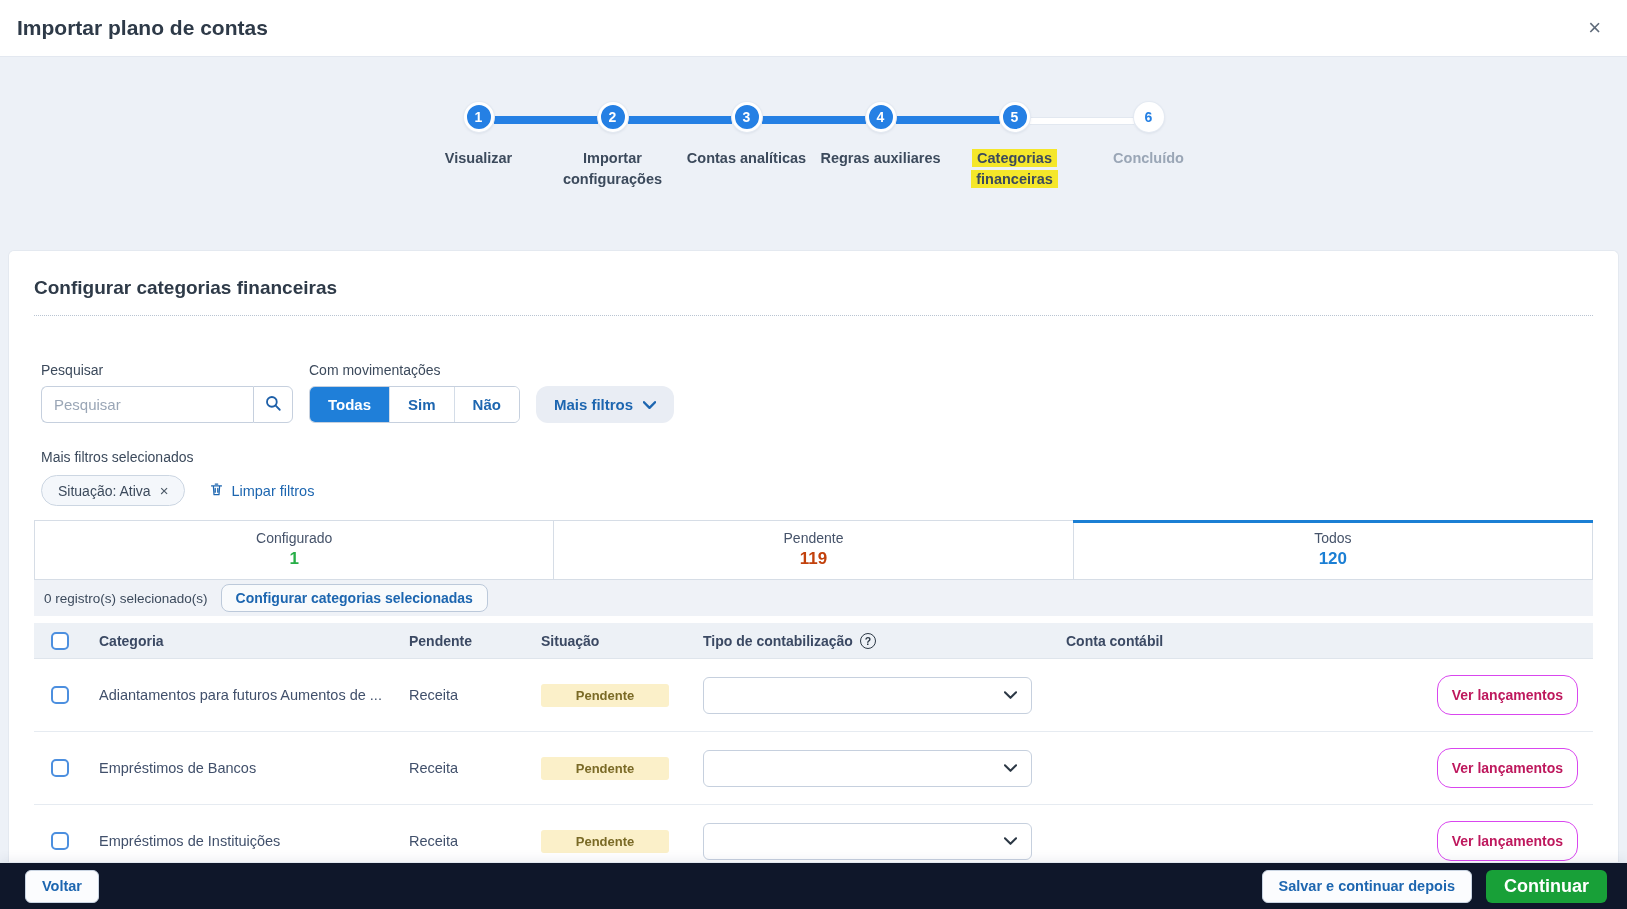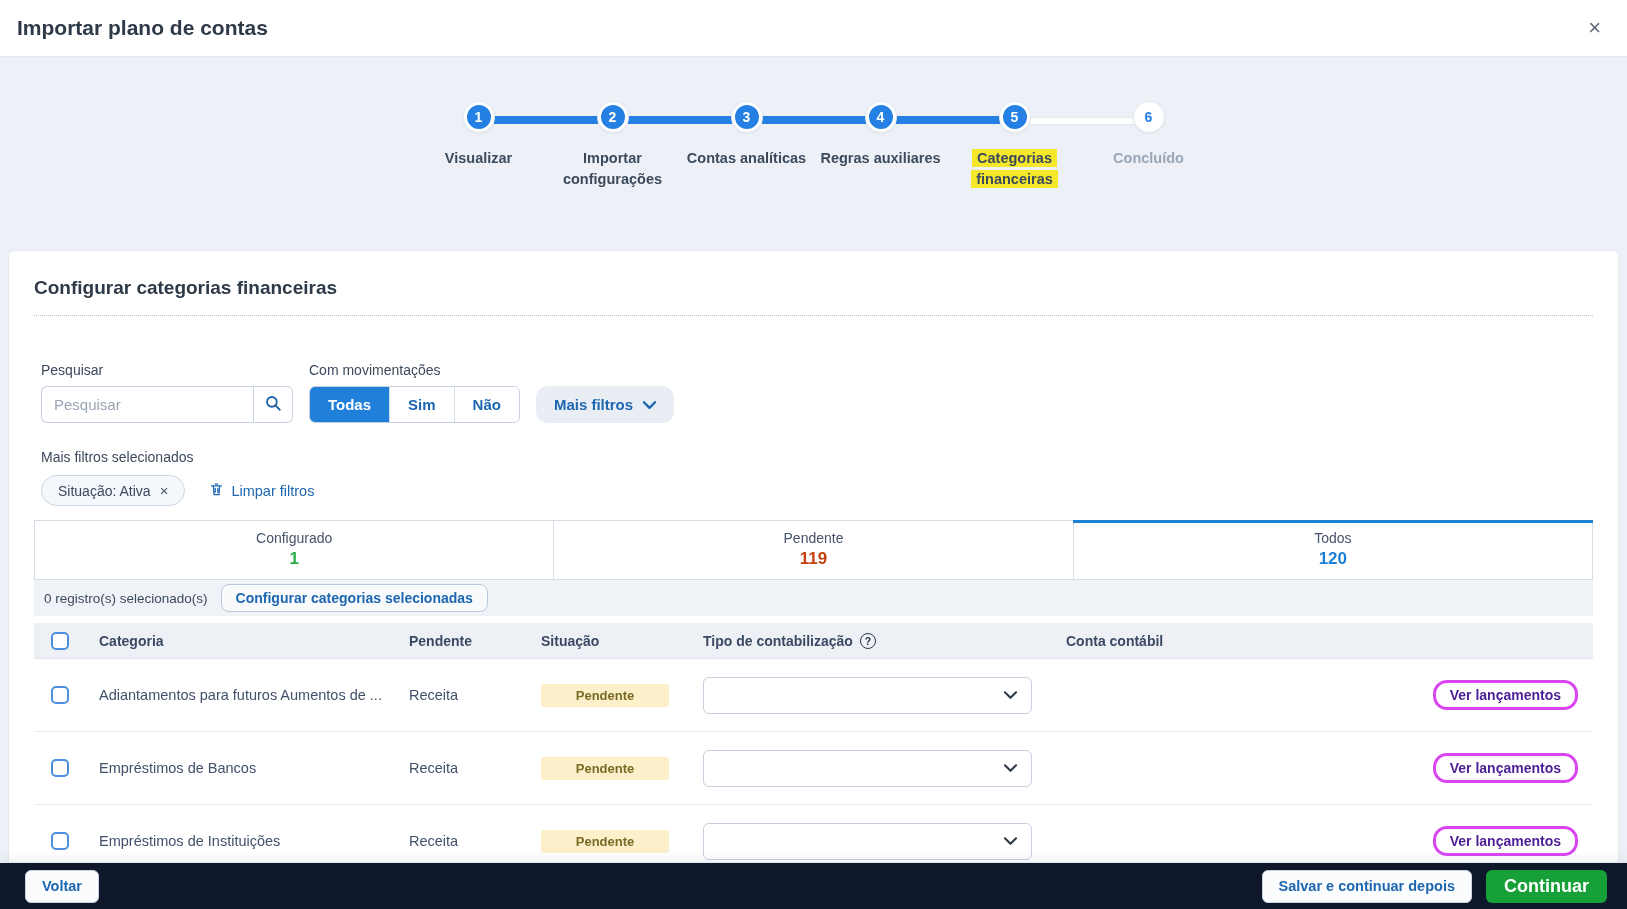--- a/index.html
+++ b/index.html
@@ -153,22 +153,22 @@
     width:128px; height:23px; background:#fbf0c9; color:#7a6a26;
     font-size:13px; font-weight:bold; border-radius:3px;
     display:flex; align-items:center; justify-content:center;
   }
   .select-box {
     width:329px; height:37px; border:1px solid #c6d0de; border-radius:6px; background:#fff;
     display:flex; align-items:center; justify-content:flex-end; padding-right:14px; cursor:pointer;
   }
   .col-action { display:flex; justify-content:flex-end; padding-right:15px; }
   .ver-btn {
-    height:30px; padding:0 14px; border:3px solid #d946ef; border-radius:14px; background:#fff;
-    color:#4c1d95; font-size:14px; font-weight:bold; display:flex; align-items:center;
+    height:40px; padding:0 14px; border:1px solid #d946ef; border-radius:14px; background:#fff;
+    color:#be185d; font-size:14px; font-weight:bold; display:flex; align-items:center;
     cursor:pointer; font-family:"Liberation Sans", sans-serif;
   }
 
   
   .footer {
     position:absolute; left:0; right:0; bottom:0; height:47px; background:#0f172a;
     border-top:1px solid #e2e8ef; box-shadow:0 -3px 10px rgba(50,70,100,0.08);
     display:flex; align-items:center; justify-content:space-between;
     padding:0 20px 0 25px; z-index:10;
   }

